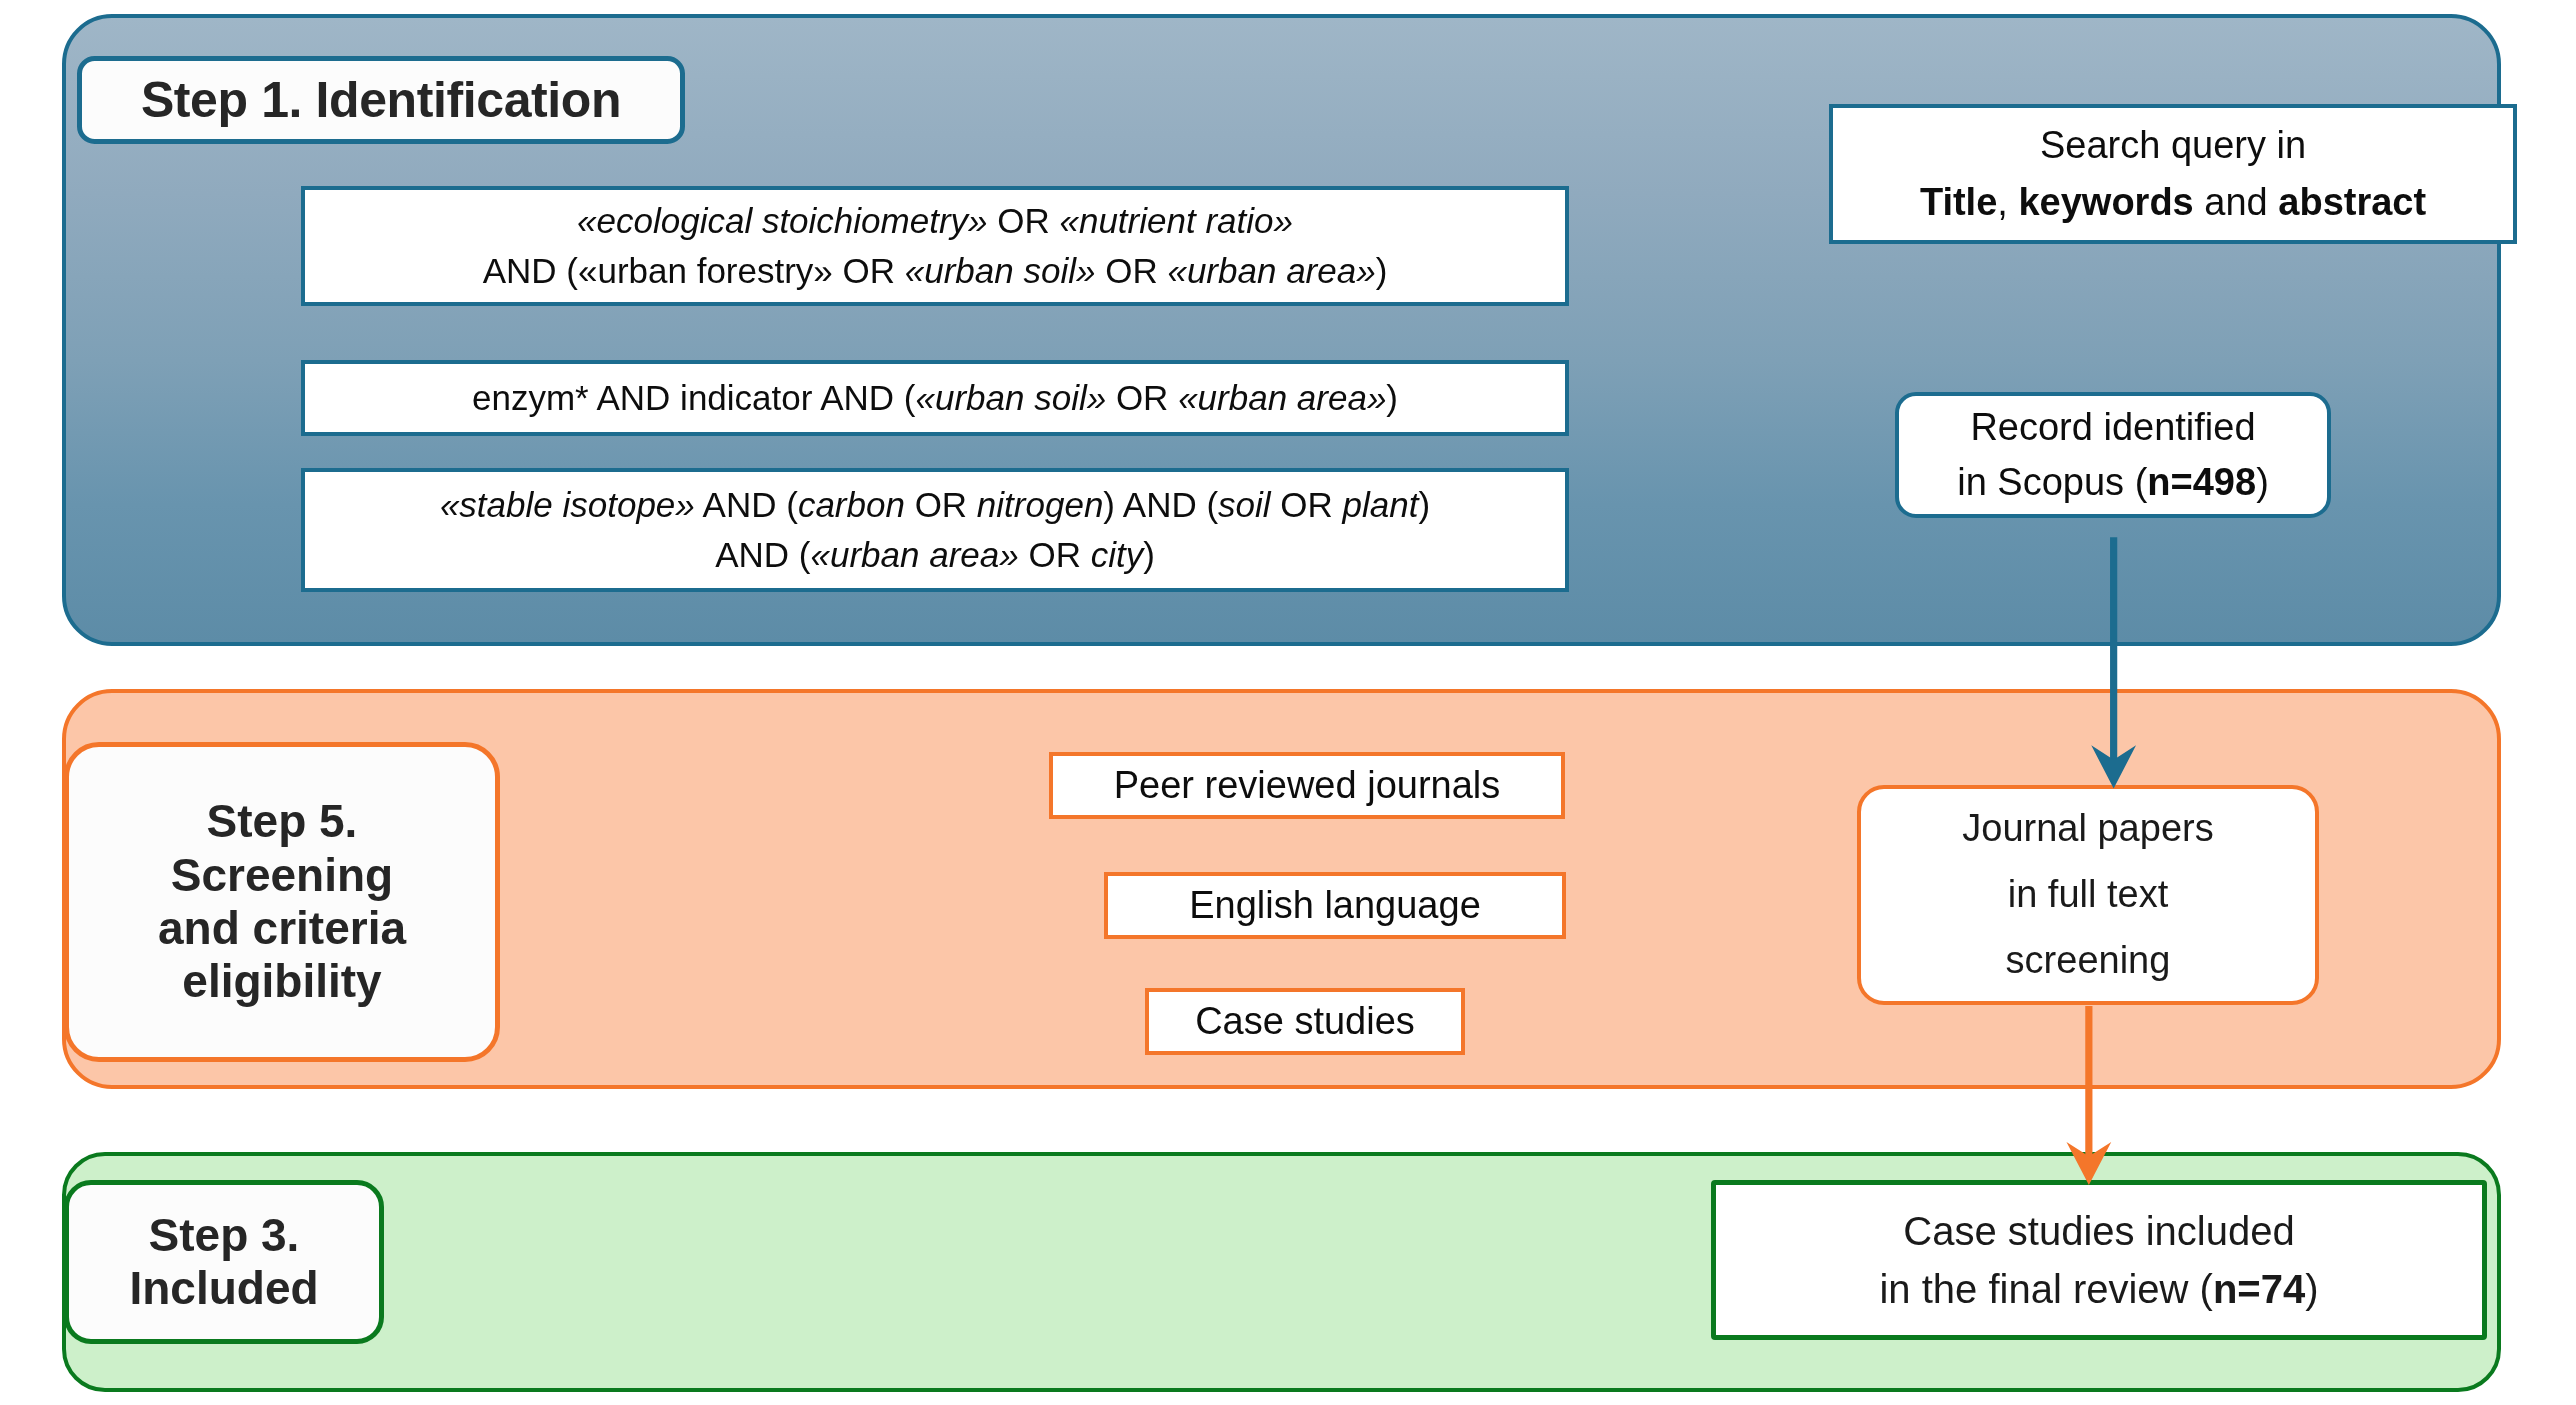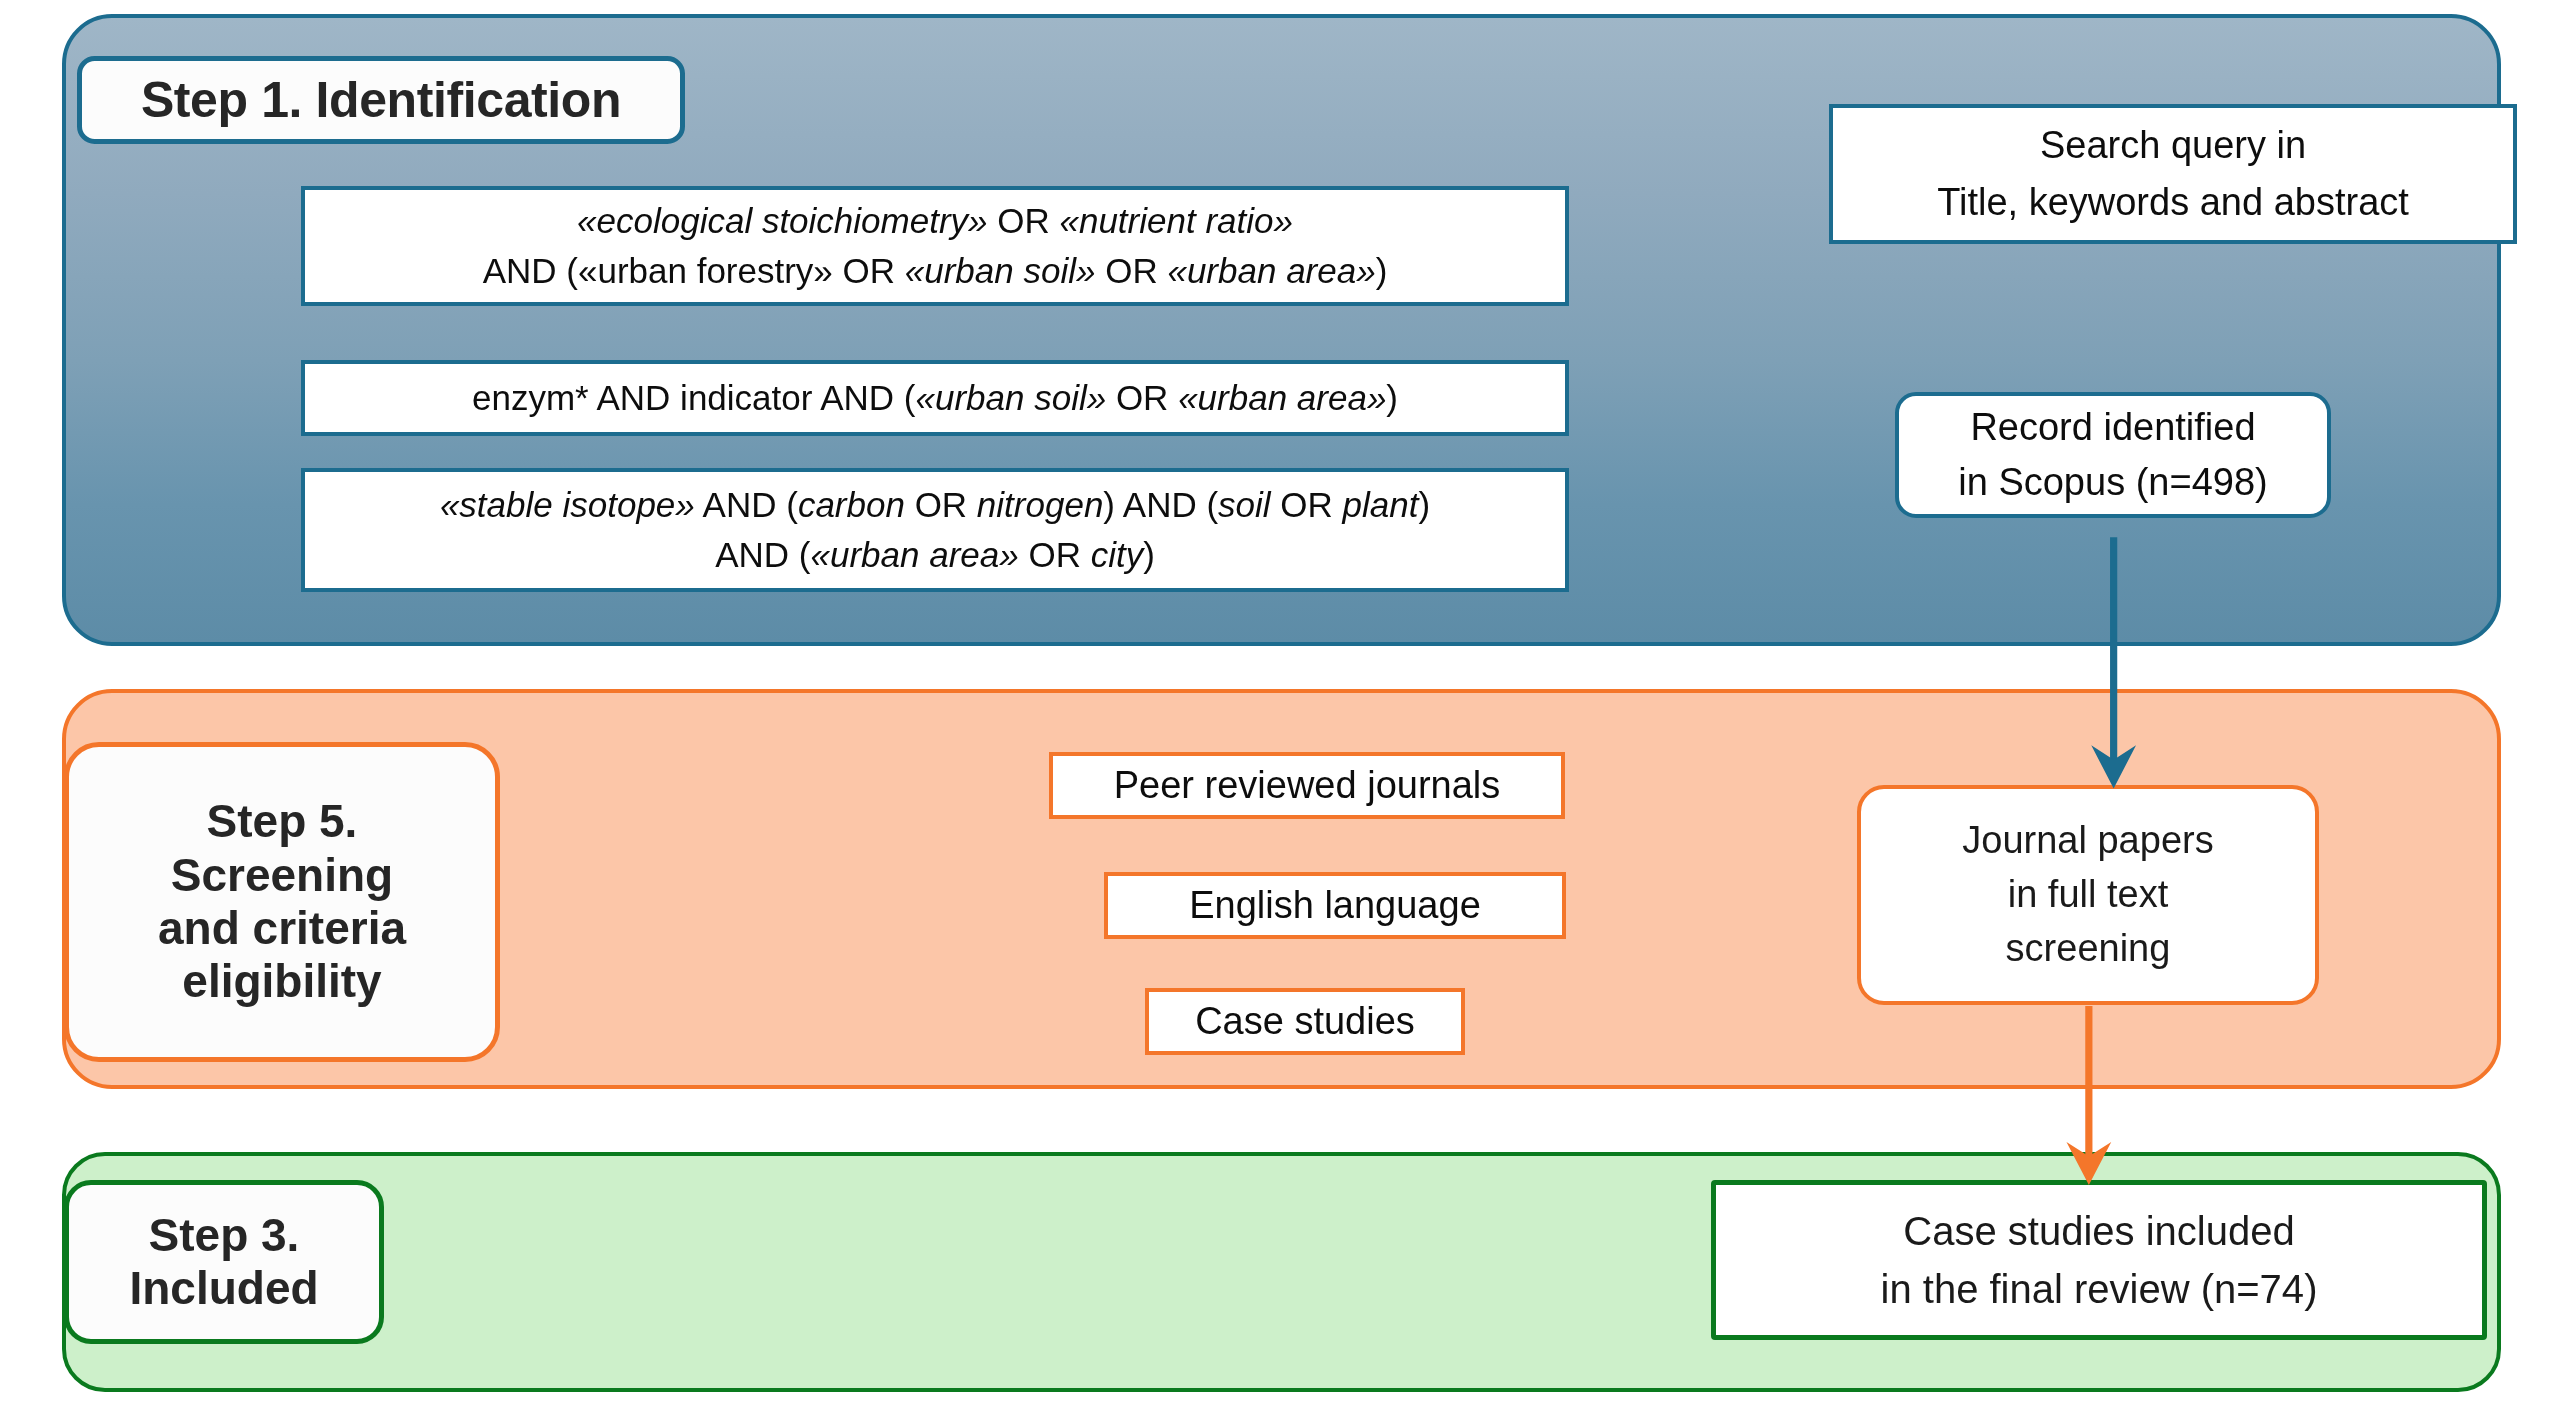--- a/index.html
+++ b/index.html
@@ -86,21 +86,21 @@
     position:absolute;box-sizing:border-box;
     left:1829px;top:104px;width:688px;height:140px;
     background:#FFFFFF;
     border:4px solid #1C6C8F;
     display:flex;flex-direction:column;
     align-items:center;justify-content:center;
     text-align:center;color:#0D0D0D;
     font-size:38px;line-height:1.5;
   }
   .search-query-box .ln{display:block;white-space:nowrap;}
-  .bd{font-weight:normal;}
+  .bd{font-weight:bold;}
 
   .record-box{
     position:absolute;box-sizing:border-box;
     left:1895px;top:392px;width:436px;height:126px;
     background:#FFFFFF;
     border:4.8px solid #1C6C8F;border-radius:21px;
     display:flex;flex-direction:column;
     align-items:center;justify-content:center;
     text-align:center;color:#0D0D0D;
     font-size:38px;line-height:1.45;
@@ -121,21 +121,21 @@
   .c3{left:1145px;top:988px;width:320px;height:67px;}
 
   .journal-box{
     position:absolute;box-sizing:border-box;
     left:1857px;top:785px;width:462px;height:220px;
     background:#FFFFFF;
     border:4.8px solid #F4762A;border-radius:27px;
     display:flex;flex-direction:column;
     align-items:center;justify-content:center;
     text-align:center;color:#1A1A1A;
-    font-size:38px;line-height:1.42;
+    font-size:38px;line-height:1.42;gap:12px;
   }
   .journal-box .ln{display:block;white-space:nowrap;}
 
   .final-box{
     position:absolute;box-sizing:border-box;
     left:1711px;top:1180px;width:776px;height:160px;
     background:#FFFFFF;
     border:5.6px solid #0A7A1E;border-radius:4px;
     display:flex;flex-direction:column;
     align-items:center;justify-content:center;

